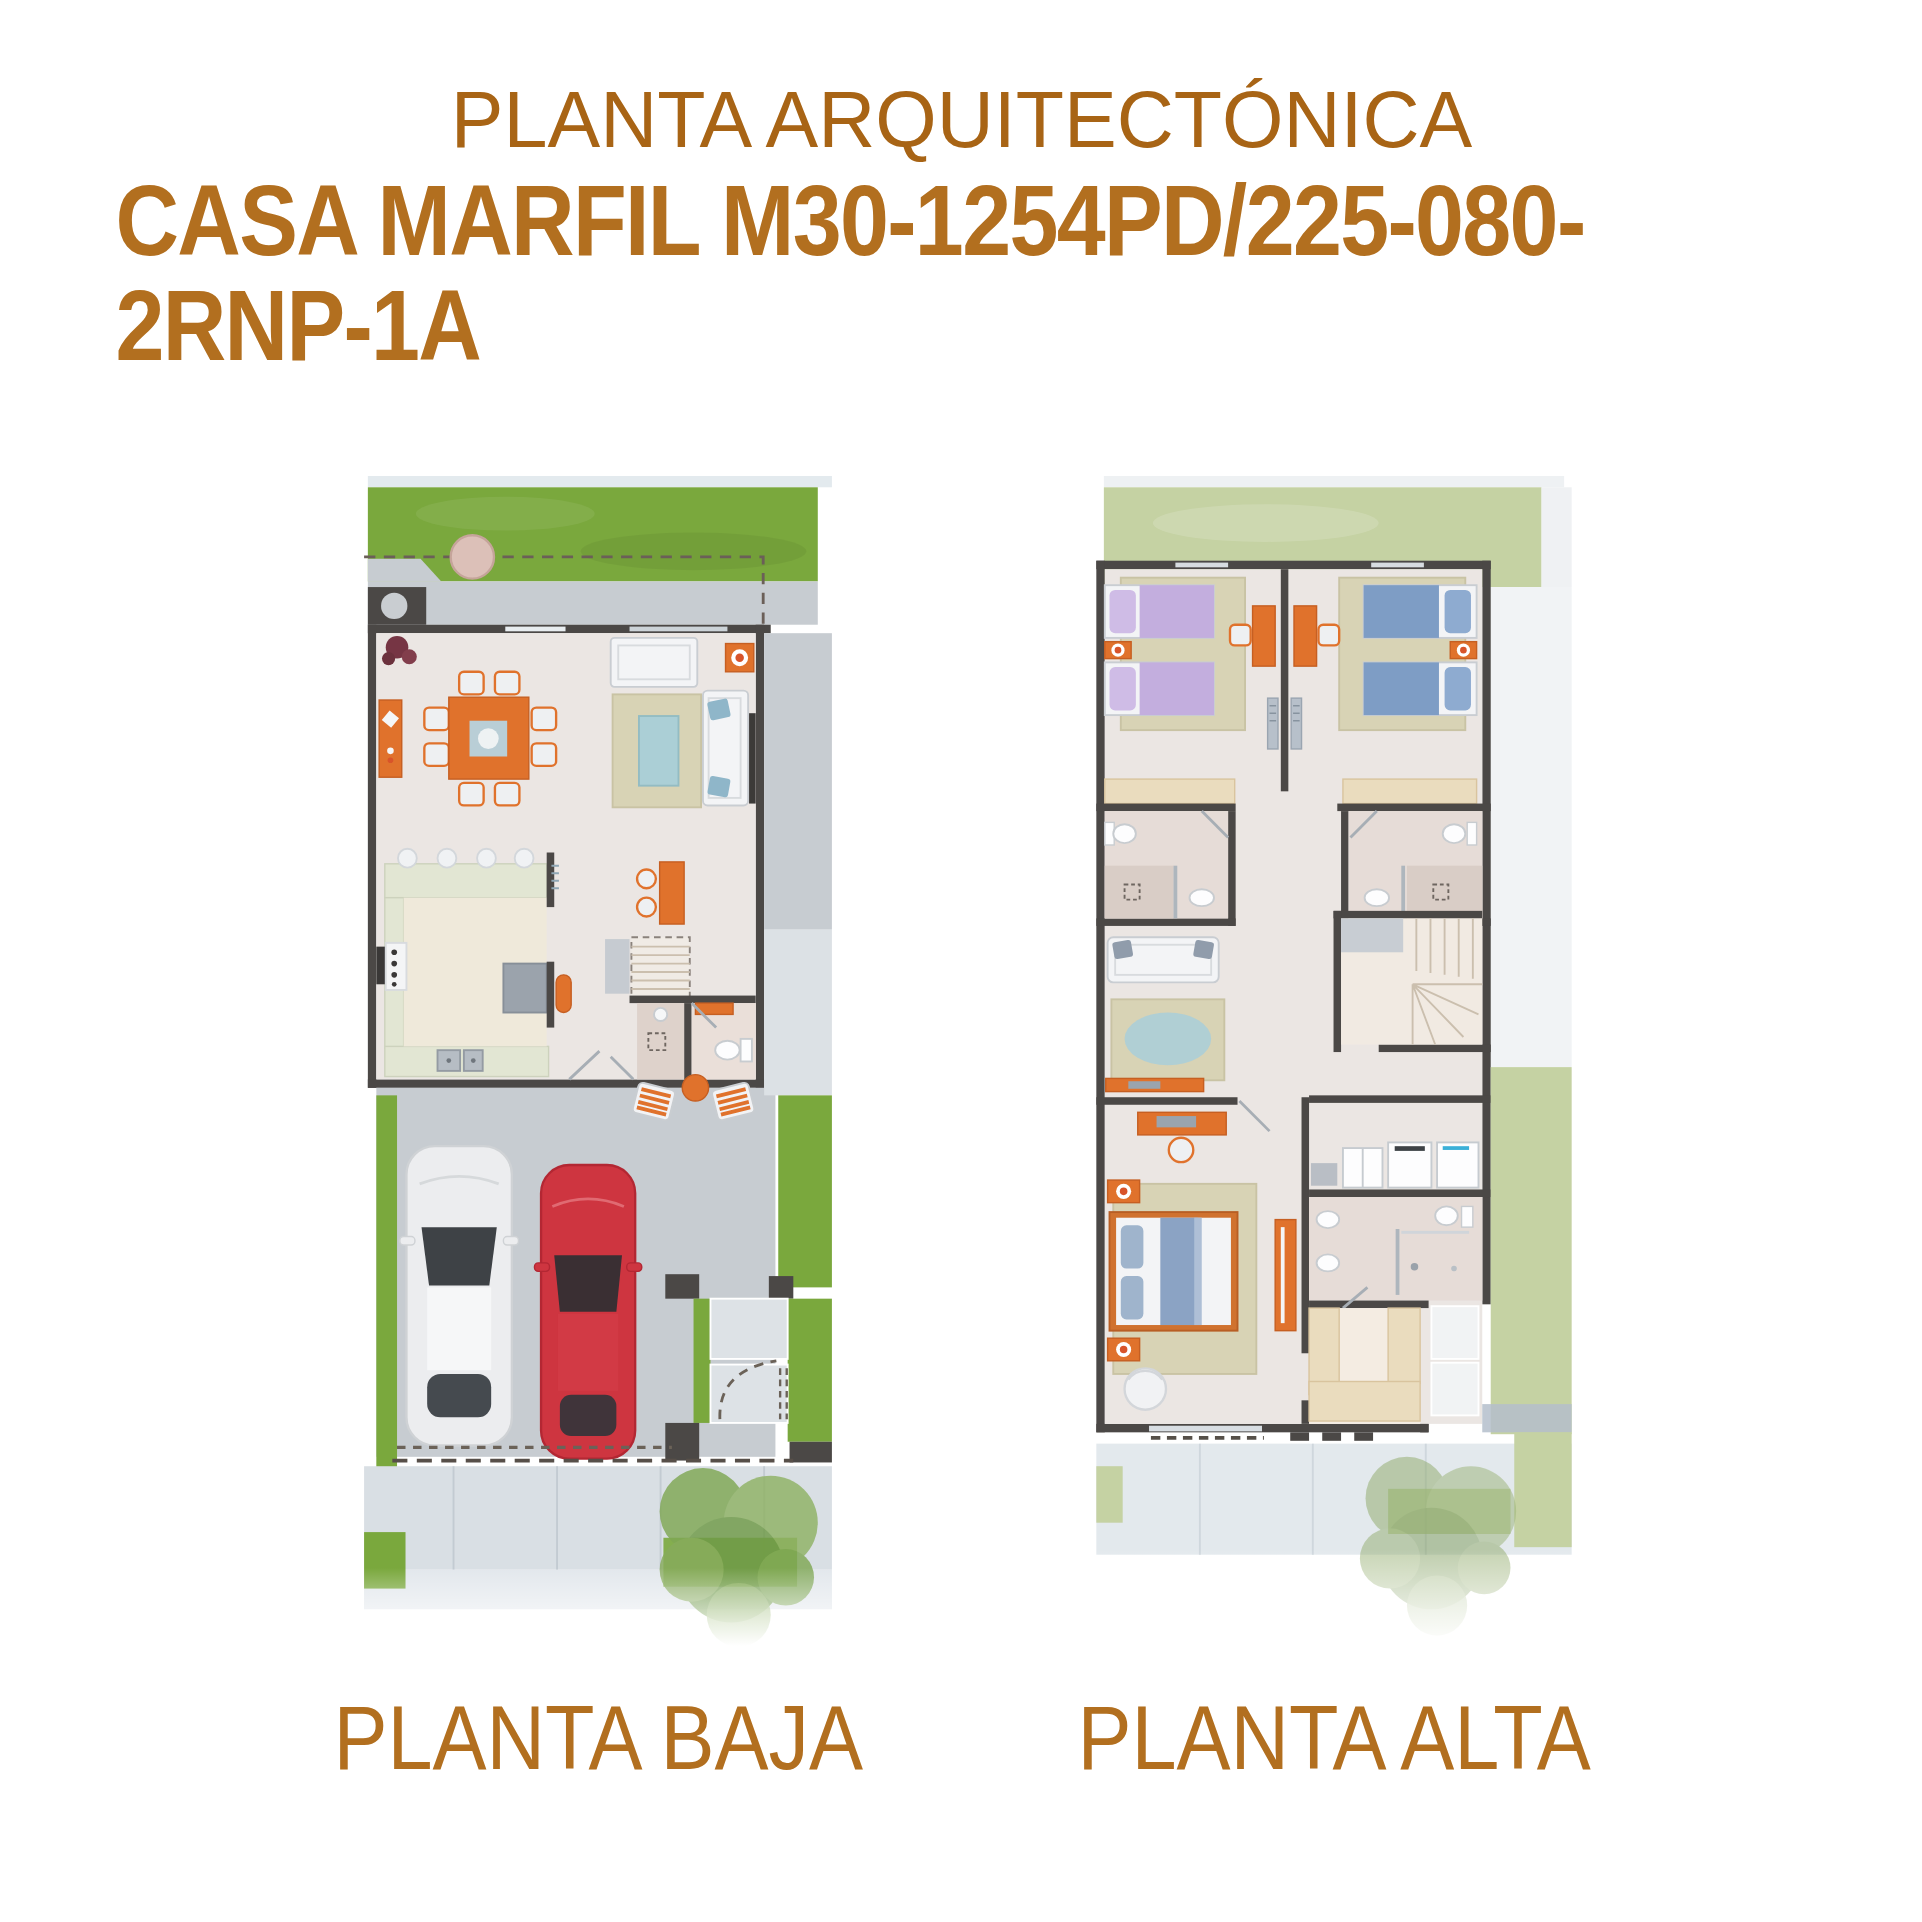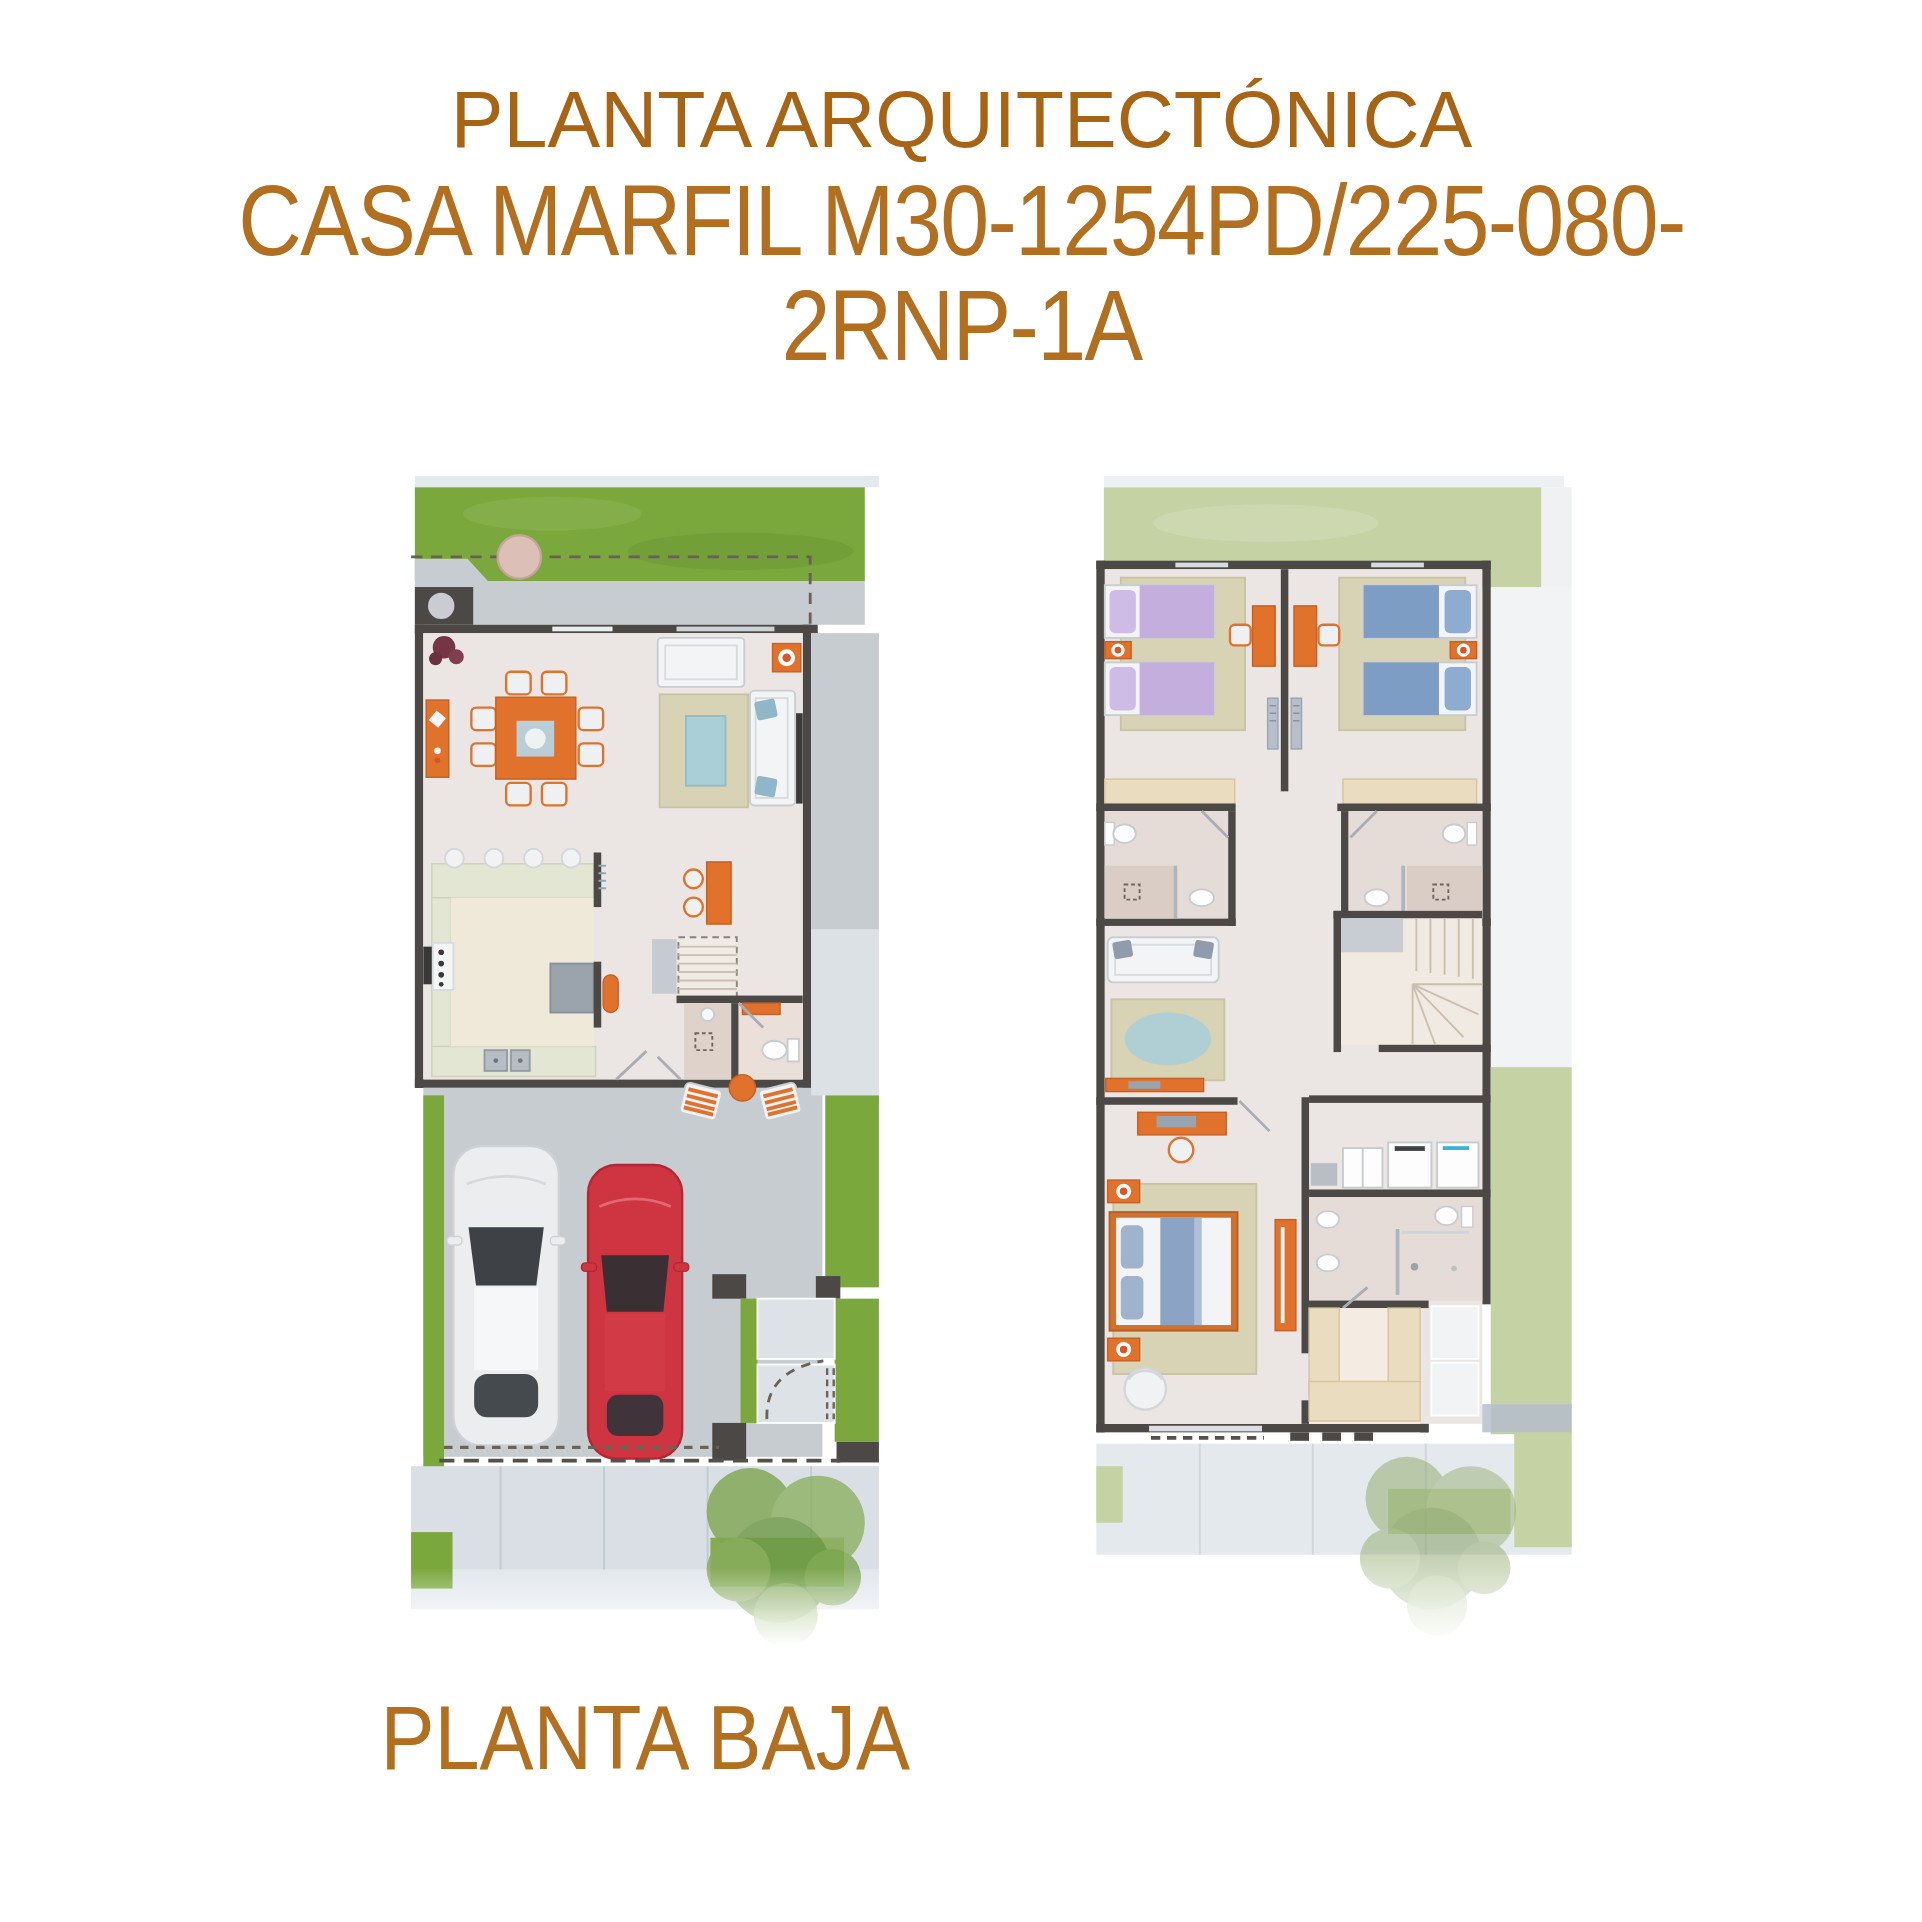--- a/index.html
+++ b/index.html
@@ -1,20 +1,20 @@
 <!DOCTYPE html>
 <html style="--heading: #A86415; --caption: #B26F1F; --accent: #E0722C; --accent_deep: #C65F22; --wall: #4B4846; --grass: #7AA83D; --grass_pale: #C5D2A3; --concrete: #C7CCD1; --tile: #DCE1E5; --sidewalk: #D9DFE4; --floor: #EBE6E3; --bath_floor: #E6DCD7; --rug: #D8D3B5; --rug_blue: #ABCFD6; --counter: #E2E6D3; --wood: #EADCBE; --bed_lavender: #C3AEDE; --bed_blue: #7E9DC5; --car_red: #CE3540; --car_white: #ECEDEF; --white_furn: #F3F4F6;font-size:15px"><head>
 <meta charset="utf-8">
 <style>
   html,body{margin:0;padding:0;background:#fff;}
   body{width:1923px;height:1923px;font-family:"Liberation Sans",sans-serif;overflow:hidden;}
   .page{width:1923px;height:1923px;position:relative;background:#fff;}
   .title{margin:0;padding-top:79px;text-align:center;font-size:79px;font-weight:normal;
          letter-spacing:0px;color:var(--heading);line-height:1.05;}
-  .subtitle{margin-top:5.6px;text-align:center;font-size:100px;font-weight:400;
+  .subtitle{margin-top:5.6px;font-size:100px;font-weight:700;
             color:var(--caption);line-height:1.05;letter-spacing:-1.9px;}
   .subtitle .squeeze{display:inline-block;transform:scaleX(0.88);transform-origin:center;}
   .plans{display:flex;justify-content:center;align-items:flex-start;gap:157px;margin-top:98px;}
   .plan-col{display:flex;flex-direction:column;align-items:center;}
   .caption{margin-top:47px;font-size:90px;font-weight:400;color:var(--caption);line-height:1;}
   .caption .squeeze{display:inline-block;transform:scaleX(0.9);transform-origin:center;}
   svg{display:block;}
   
   .grass{fill:var(--grass);}
   .grasspale{fill:var(--grass_pale);}
@@ -458,17 +458,20 @@
           <circle cx="330" cy="1086" r="44" fill="#8ea968"></circle>
           <circle cx="398" cy="1100" r="48" fill="#9bb377"></circle>
           <circle cx="356" cy="1150" r="54" fill="#7f9c5c"></circle>
           <circle cx="312" cy="1150" r="32" fill="#93ad6e"></circle>
           <circle cx="412" cy="1160" r="28" fill="#8ea968"></circle>
           <circle cx="362" cy="1200" r="32" fill="#9bb377" opacity="0.8"></circle>
         </g>
         <rect x="0" y="1140" width="505" height="103" fill="url(#fadeA)"></rect>
       </svg>
 
+      <div class="caption">
+        <span class="squeeze">PLANTA ALTA</span>
+      </div>
     </div>
 
   </div>
 </div>
 
 
 </body></html>

